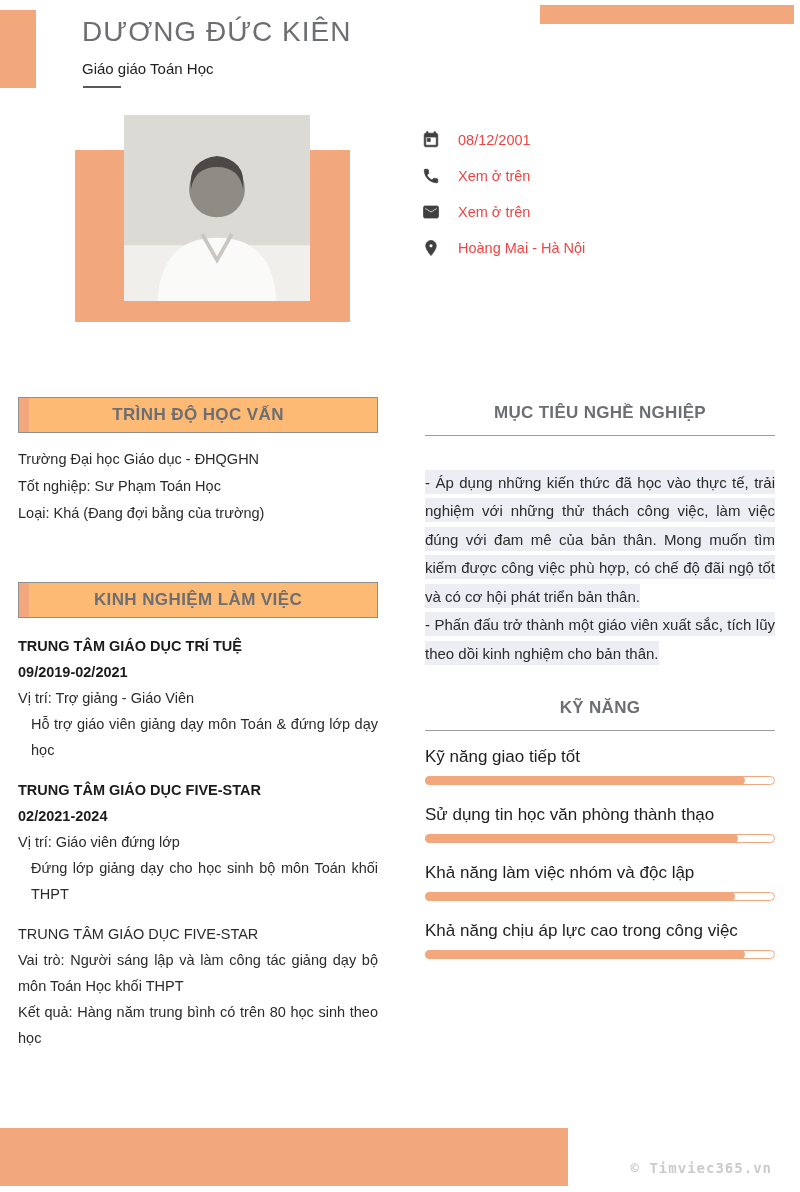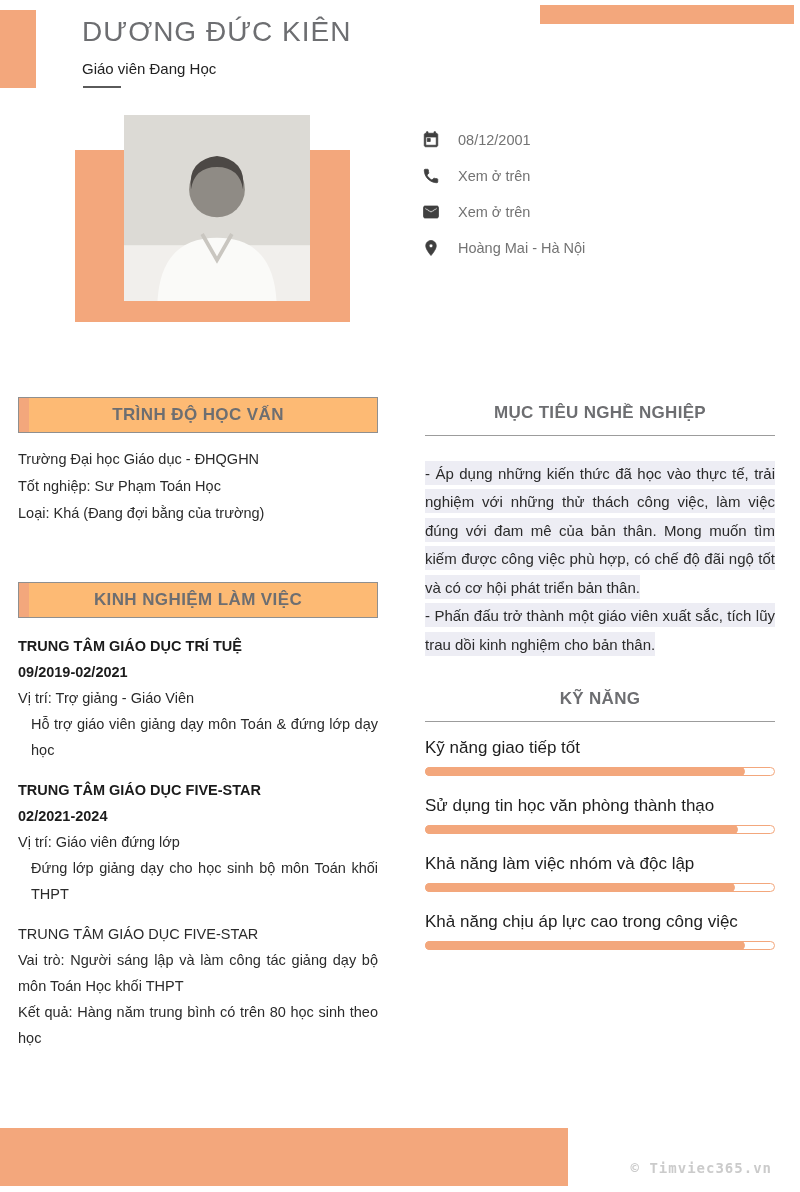--- a/index.html
+++ b/index.html
@@ -28,40 +28,40 @@
   .title-underline{position:absolute;left:83px;top:86px;width:38px;height:2px;background:#5a5a5a;}
   
   .photo-backdrop{position:absolute;left:75px;top:150px;width:275px;height:172px;background:var(--accent);}
   .photo{position:absolute;left:124px;top:115px;width:186px;height:186px;background:#d9d7d2;overflow:hidden;}
   .photo svg{display:block;width:100%;height:100%;}
   
   .contact{position:absolute;left:421px;top:122px;width:360px;}
   .contact-row{display:flex;align-items:center;height:36px;}
   .contact-icon{width:19px;height:19px;flex:0 0 19px;margin-right:18px;display:flex;align-items:center;justify-content:center;}
   .contact-icon svg{width:18px;height:18px;fill:var(--icon);stroke:var(--icon);}
-  .contact-value{font-size:14.5px;color:#737373;}
+  .contact-value{font-size:14.5px;color:#ef4444;}
   
   .col-left{position:absolute;left:18px;top:397px;width:360px;}
   .box-heading{position:relative;border:1px solid var(--box-border);height:36px;line-height:34px;text-align:center;
     font-size:17px;font-weight:bold;color:var(--heading-text);letter-spacing:.4px;background:#fdba74;}
   .box-heading .tab{position:absolute;left:0;top:0;width:10px;height:100%;background:var(--accent);}
   .edu-body{margin-top:13px;font-size:14.5px;line-height:27px;}
   .exp-heading{margin-top:55px;}
   .exp-body{margin-top:15px;font-size:14.5px;line-height:26px;}
   .job{margin-bottom:14px;}
   .job-company,.job-period{font-weight:bold;color:#1b1b1b;}
   .job-desc{padding-left:13px;text-align:justify;}
   .proj-heading{margin-top:23px;}
   .proj-body{margin-top:14px;font-size:14.5px;line-height:26px;}
   .proj-role,.proj-result{text-align:justify;}
   
   .col-right{position:absolute;left:425px;top:397px;width:350px;}
   .rule-heading{font-size:17px;font-weight:bold;color:var(--heading-text);text-align:center;letter-spacing:.3px;padding-top:6px;}
   .rule{height:1px;background:var(--underline);margin-top:12px;}
-  .objective{margin-top:23px;font-size:15px;line-height:28.5px;text-align:justify;}
+  .objective{margin-top:32px;font-size:15px;line-height:28.5px;text-align:justify;}
   .objective p span{background:var(--highlight);padding:3.5px 0;-webkit-box-decoration-break:clone;box-decoration-break:clone;}
   .skills-heading{margin-top:24px;}
   .skills-list{margin-top:15px;}
   .skill{margin-bottom:19px;}
   .skill-label{font-size:17px;color:#1e1e1e;line-height:21px;}
   .skill-bar{position:relative;margin-top:9px;height:9px;border:1px solid var(--accent);border-radius:6px;background:#fff;}
   .skill-fill{position:absolute;left:-1px;top:-1px;height:9px;border:1px solid var(--accent);border-radius:6px;background:var(--accent);}
   
   .bottom-accent-bar{position:absolute;left:0;top:1128px;width:568px;height:58px;background:var(--accent);}
   .watermark{position:absolute;right:28px;top:1160px;font-family:"DejaVu Sans Mono",monospace;
@@ -69,21 +69,21 @@
 </style>
 </head>
 <body>
 
 <div class="page">
 
   <div class="top-left-accent"></div>
   <div class="top-right-accent"></div>
 
   <div class="name">DƯƠNG ĐỨC KIÊN</div>
-  <div class="job-title">Giáo viên Đang Học</div>
+  <div class="job-title">Giáo giáo Toán Học</div>
   <div class="title-underline"></div>
 
   <div class="photo-backdrop"></div>
   <div class="photo">
     <svg viewBox="0 0 100 100" preserveAspectRatio="none">
       <rect width="100" height="100" fill="#dcdad5"></rect>
       <rect y="70" width="100" height="30" fill="#f1efec"></rect>
       <circle cx="50" cy="40" r="15" fill="#8f8b85"></circle>
       <path d="M50 22 Q34 24 36 40 Q38 28 50 28 Q62 28 64 40 Q66 24 50 22 Z" fill="#4c4845"></path>
       <path d="M18 100 Q20 66 50 66 Q80 66 82 100 Z" fill="#fafaf8"></path>
@@ -164,21 +164,21 @@
     </div>
 
   </div>
 
   <div class="col-right">
 
     <div class="rule-heading">MỤC TIÊU NGHỀ NGHIỆP</div>
     <div class="rule"></div>
     <div class="objective">
       <p><span>- Áp dụng những kiến thức đã học vào thực tế, trải nghiệm với những thử thách công việc, làm việc đúng với đam mê của bản thân. Mong muốn tìm kiếm được công việc phù hợp, có chế độ đãi ngộ tốt và có cơ hội phát triển bản thân.</span></p>
-      <p><span>- Phấn đấu trở thành một giáo viên xuất sắc, tích lũy trau dồi kinh nghiệm cho bản thân.</span></p>
+      <p><span>- Phấn đấu trở thành một giáo viên xuất sắc, tích lũy theo dồi kinh nghiệm cho bản thân.</span></p>
     </div>
 
     <div class="rule-heading skills-heading">KỸ NĂNG</div>
     <div class="rule"></div>
 
     <div class="skills-list">
       <div class="skill">
         <div class="skill-label">Kỹ năng giao tiếp tốt</div>
         <div class="skill-bar">
             <div class="skill-fill" style="width: 92%;"></div>

